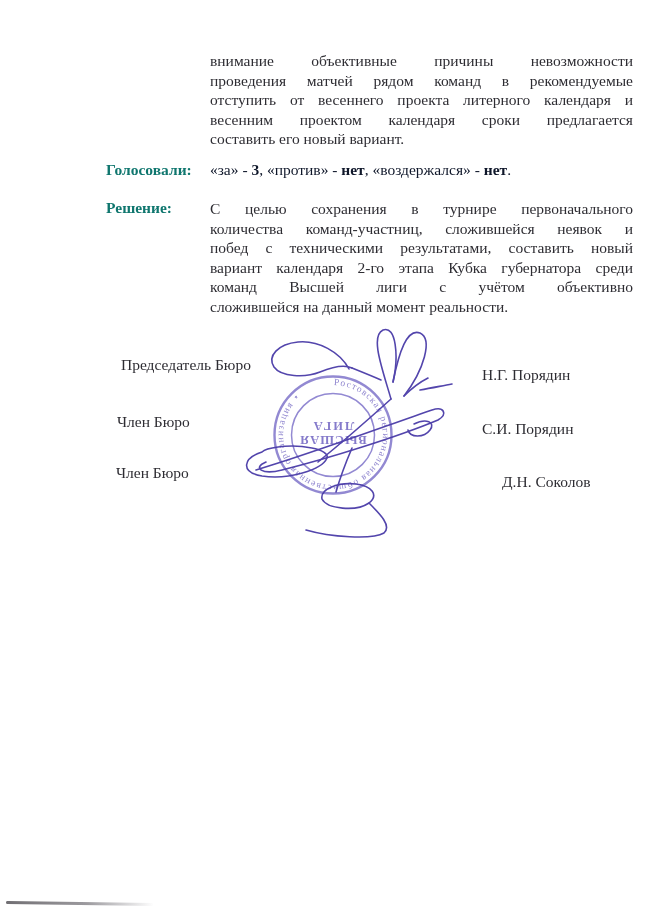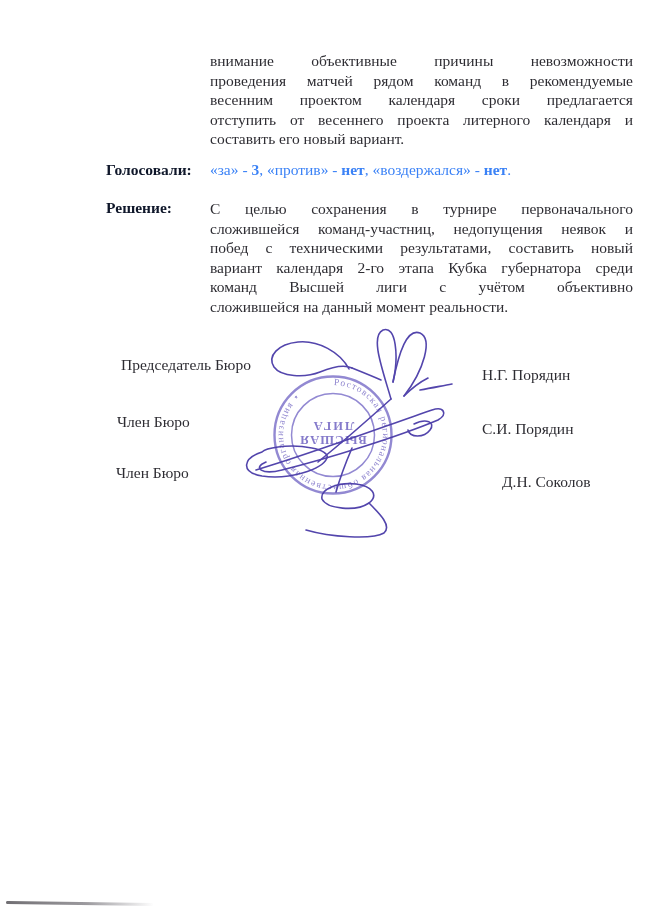--- a/index.html
+++ b/index.html
@@ -22,24 +22,24 @@
     text-align: justify;
     text-align-last: justify;
   }
   .jline.last {
     text-align: center;
     text-align-last: left;
   }
   .label-bold {
     font-weight: bold;
     font-size: 15.5px;
-    color: #0f172a;
+    color: #0f766e;
     text-align: right;
   }
-  .vote-line { font-size: 15.5px; color: #3b82f6; }
+  .vote-line { font-size: 15.5px; color: #0f172a; }
   .vote-line b { font-weight: bold; }
   .sig-text { font-size: 15.5px; color: #2e2d33; white-space: nowrap; }
   .stamp-layer { pointer-events: none; }
   .stamp-ink { opacity: 0.88; }
   .inner-smudge { filter: blur(0.7px); }
   .scan-line {
     left: 6px; top: 901px; width: 148px; height: 3px;
     background: linear-gradient(to right, #57555a 0%, #8b898e 55%, rgba(150,150,155,0) 100%);
     transform: rotate(0.8deg);
     transform-origin: left center;
@@ -48,34 +48,34 @@
   }
 </style>
 </head>
 <body>
 
 <div class="page">
 
   <div class="abs body-text" style="left:210px; top:51px; width:423px;">
     <div class="jline">внимание объективные причины невозможности</div>
     <div class="jline">проведения матчей рядом команд в рекомендуемые</div>
+    <div class="jline">отступить от весеннего проекта литерного календаря и</div>
     <div class="jline">весенним проектом календаря сроки предлагается</div>
-    <div class="jline">отступить от весеннего проекта литерного календаря и</div>
     <div class="jline last">составить его новый вариант.</div>
   </div>
 
   <div class="abs label-bold" style="left:106px; top:161px;">Голосовали:</div>
   <div class="abs vote-line" style="left:210px; top:161px; width:424px;">
     <span>«за» - </span><b>3</b><span>, «против» - </span><b>нет</b><span>, «воздержался» - </span><b>нет</b><span>.</span>
   </div>
 
   <div class="abs label-bold" style="left:106px; top:199px;">Решение:</div>
   <div class="abs body-text" style="left:210px; top:199px; width:423px;">
     <div class="jline">С целью сохранения в турнире первоначального</div>
-    <div class="jline">сложившейся команд-участниц, недопущения неявок и</div>
+    <div class="jline">количества команд-участниц, сложившейся неявок и</div>
     <div class="jline">побед с техническими результатами, составить новый</div>
     <div class="jline">вариант календаря 2-го этапа Кубка губернатора среди</div>
     <div class="jline">команд Высшей лиги с учётом объективно</div>
     <div class="jline last">сложившейся на данный момент реальности.</div>
   </div>
 
   <div class="abs sig-text" style="left:121px; top:356px;">Председатель Бюро</div>
   <div class="abs sig-text" style="left:482px; top:366px;">Н.Г. Порядин</div>
 
   <div class="abs sig-text" style="left:117px; top:413px;">Член Бюро</div>

